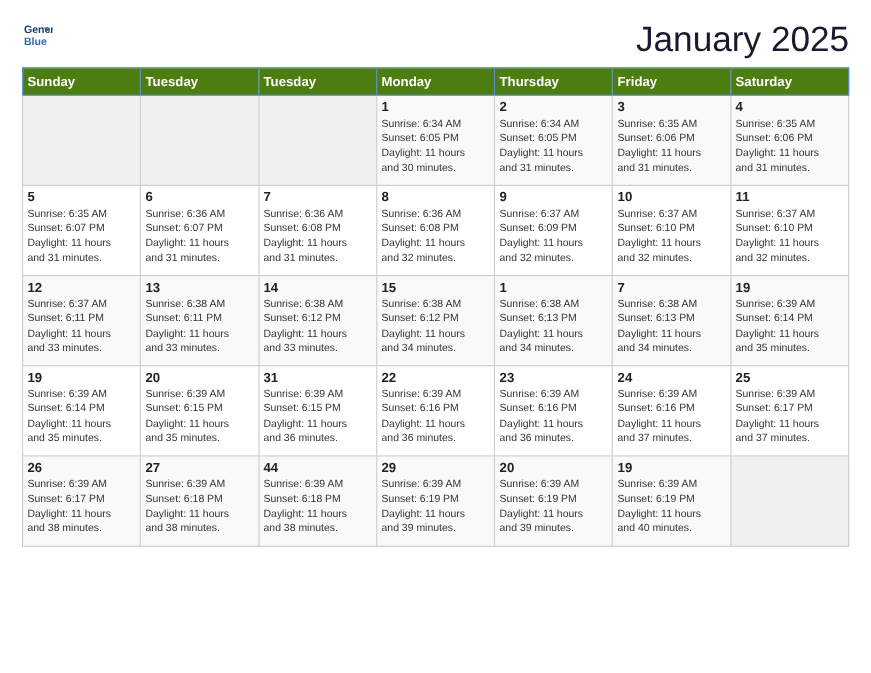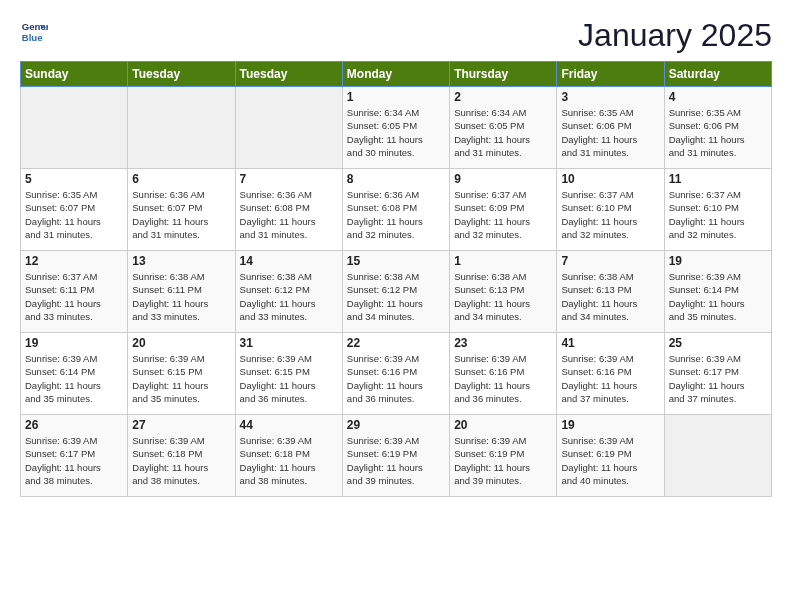--- a/index.html
+++ b/index.html
@@ -207,21 +207,21 @@
           </td>
           <td>
             <div class="day-num">22</div>
             <div class="day-info">Sunrise: 6:39 AM<br>Sunset: 6:16 PM<br>Daylight: 11 hours<br>and 36 minutes.</div>
           </td>
           <td>
             <div class="day-num">23</div>
             <div class="day-info">Sunrise: 6:39 AM<br>Sunset: 6:16 PM<br>Daylight: 11 hours<br>and 36 minutes.</div>
           </td>
           <td>
-            <div class="day-num">41</div>
+            <div class="day-num">24</div>
             <div class="day-info">Sunrise: 6:39 AM<br>Sunset: 6:16 PM<br>Daylight: 11 hours<br>and 37 minutes.</div>
           </td>
           <td>
             <div class="day-num">25</div>
             <div class="day-info">Sunrise: 6:39 AM<br>Sunset: 6:17 PM<br>Daylight: 11 hours<br>and 37 minutes.</div>
           </td>
         </tr>
         <tr>
           <td>
             <div class="day-num">26</div>

